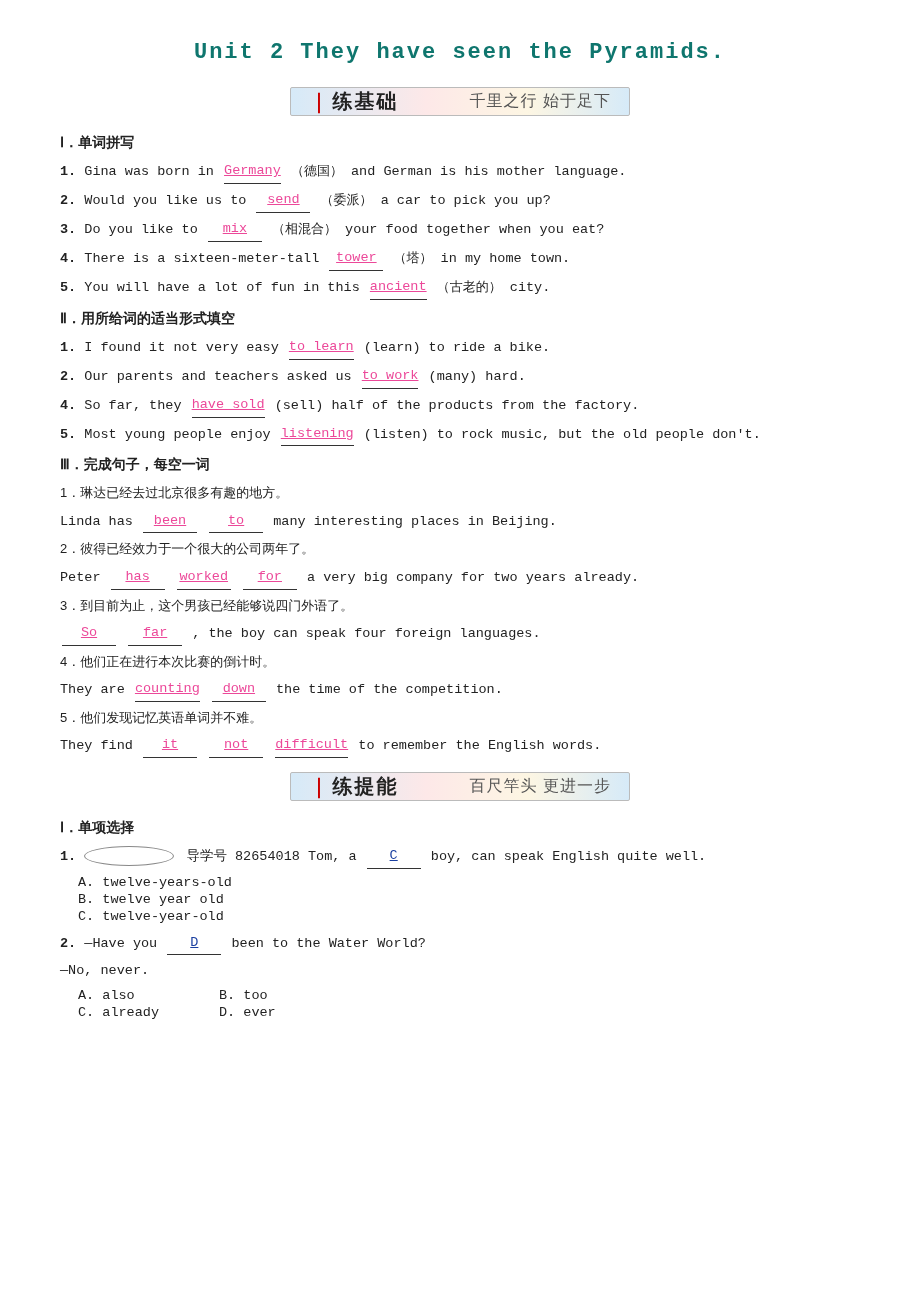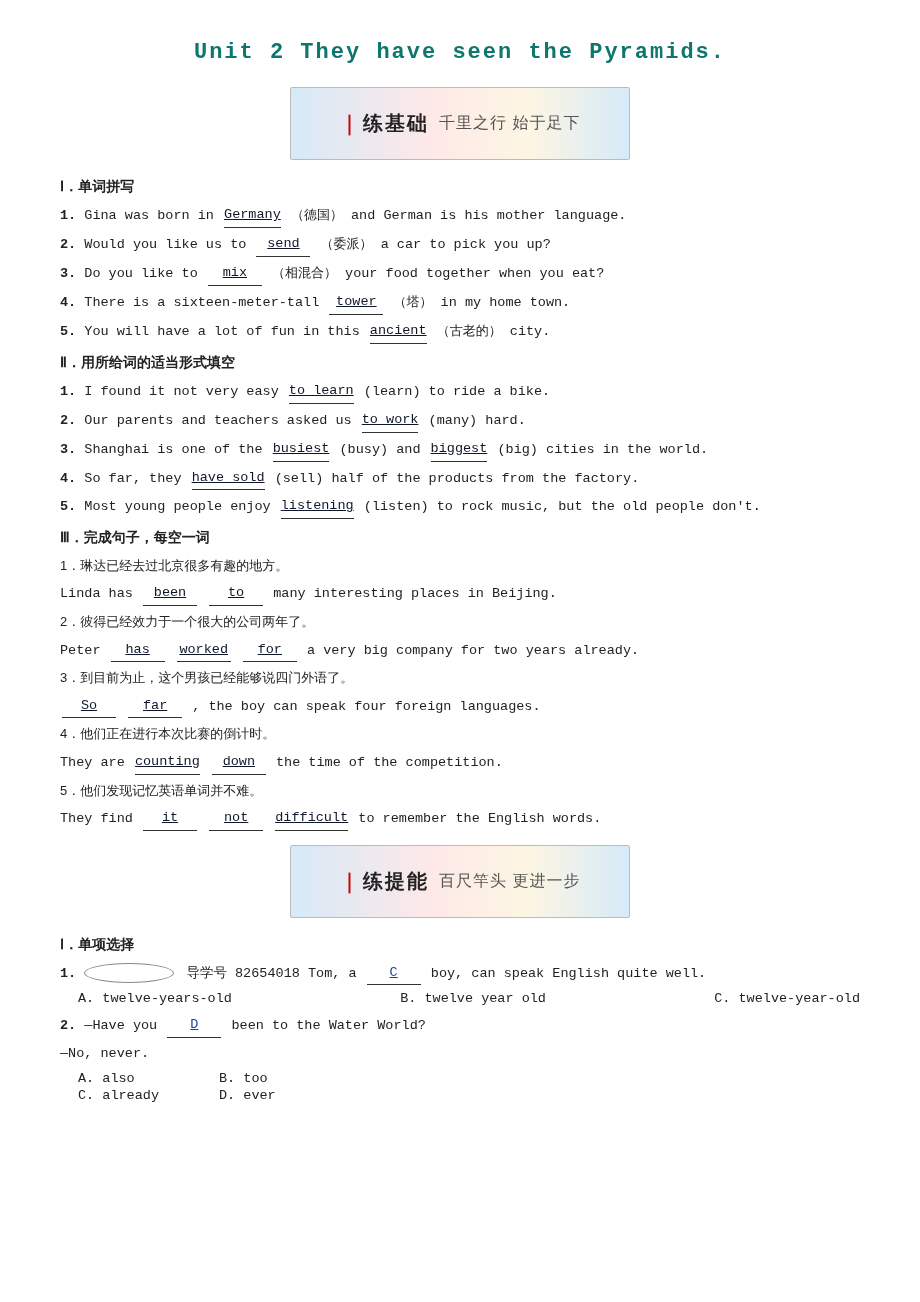--- a/index.html
+++ b/index.html
@@ -17,25 +17,25 @@
       color: #0f766e;
       font-size: 22px;
       font-weight: bold;
       font-family: "Courier New", Courier, monospace;
       letter-spacing: 2px;
       margin-bottom: 22px;
     }
     .section-banner {
       display: flex;
       align-items: center;
-      justify-content: center;
+      justify-content: space-between;
       background: linear-gradient(90deg, #d6eaf8 0%, #fde8e8 40%, #fdf6e3 70%, #d6eaf8 100%);
       border: 1.5px solid #bbb;
       border-radius: 2px;
-      padding: 22px 18px;
+      padding: 0 18px;
       margin: 0 auto 18px auto;
       width: 340px;
     }
     .section-banner .main-label {
       font-size: 20px;
       font-weight: bold;
       color: #222;
       font-family: "SimHei", "STHeiti", sans-serif;
       letter-spacing: 2px;
     }
@@ -78,32 +78,32 @@
     }
     .cn-text {
       font-family: "SimSun", "STSong", sans-serif;
       font-size: 13px;
     }
     .blank-line {
       display: inline-block;
       min-width: 54px;
       border-bottom: 1.5px solid #333;
       text-align: center;
-      color: #0f172a;
+      color: #ec4899;
       font-family: "Courier New", Courier, monospace;
       vertical-align: bottom;
       margin: 0 2px;
     }
     .choice-letter {
       text-decoration: underline;
       color: #1a3fa0;
     }
     .options-row {
       display: flex;
-      flex-direction: row;
+      flex-direction: column;
       margin-left: 18px;
       margin-bottom: 6px;
       justify-content: space-between;
     }
     .option-line {
       font-family: "Courier New", Courier, monospace;
       font-size: 13.5px;
       margin-bottom: 2px;
     }
     .options-2col {
@@ -187,30 +187,20 @@
   </div>
 
   <div class="line">
     <span class="q-num">2.</span>
     <span>Our parents and teachers asked us </span>
     <span class="blank-line underline-word">to work</span>
     <span>(many)</span>
     <span> hard.</span>
   </div>
 
-  <div class="line">
-    <span class="q-num">3.</span>
-    <span>Shanghai is one of the </span>
-    <span class="blank-line underline-word">busiest</span>
-    <span> (busy)</span>
-    <span>and </span>
-    <span class="blank-line underline-word">biggest</span>
-    <span> (big)</span>
-    <span> cities in the world.</span>
-  </div>
 
   <div class="line">
     <span class="q-num">4.</span>
     <span>So far, they </span>
     <span class="blank-line underline-word">have sold</span>
     <span> (sell)</span>
     <span>half of the products from the factory.</span>
   </div>
 
   <div class="line">

